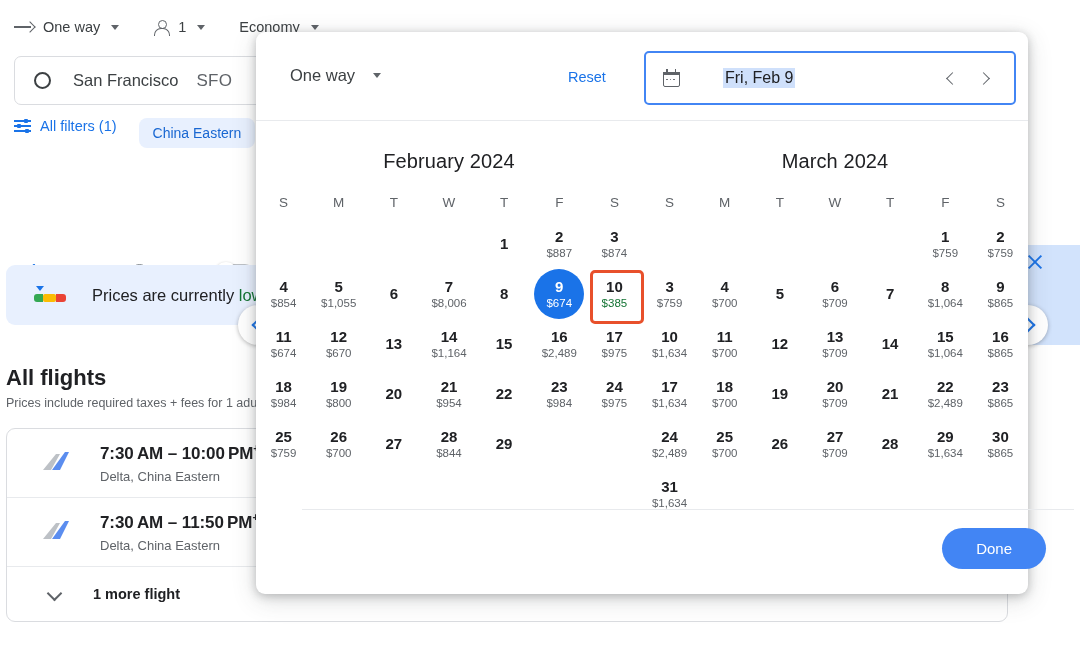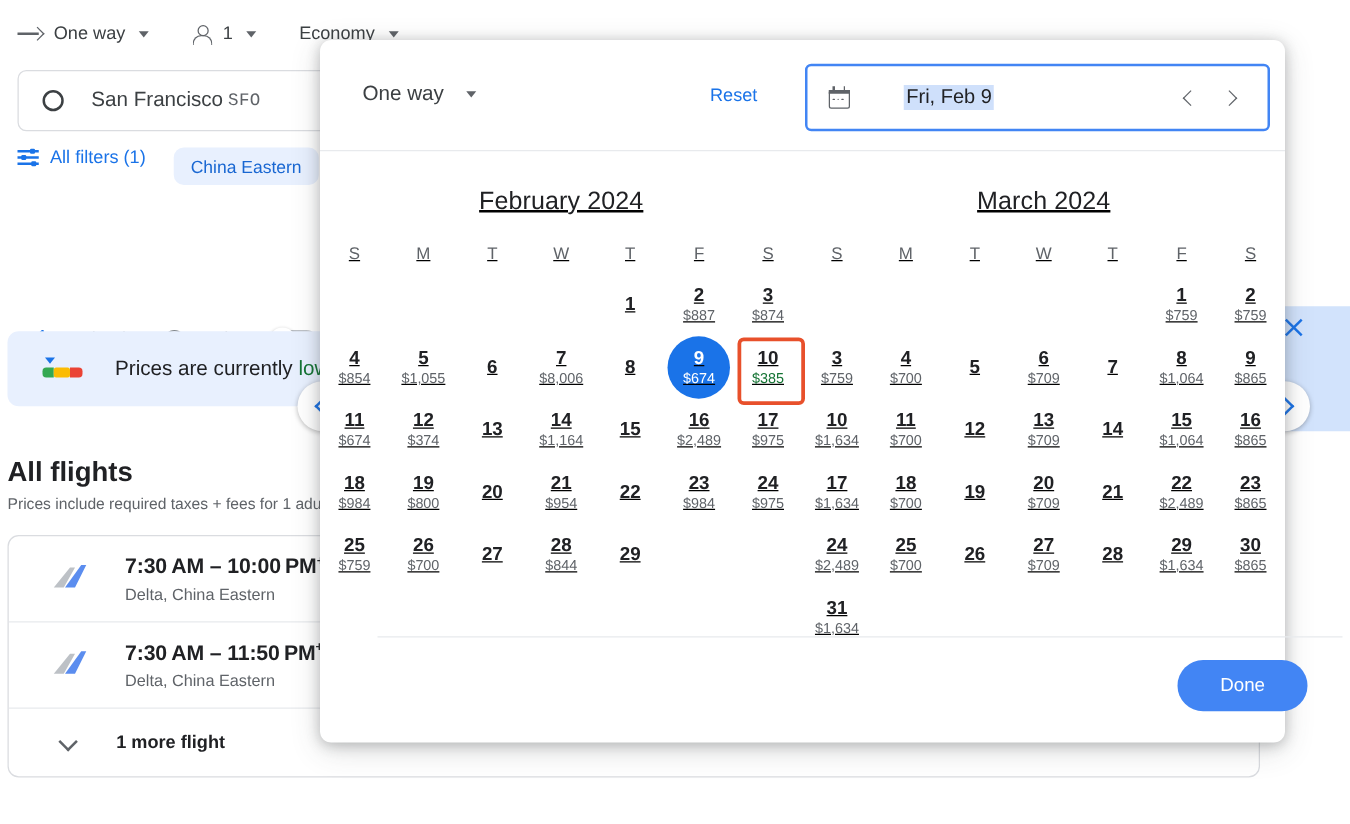--- a/index.html
+++ b/index.html
@@ -25,21 +25,21 @@
                      border-top:1.6px solid #5f6368; border-right:1.6px solid #5f6368; transform:rotate(45deg); }
   .pax-ico { width:16px;height:16px;position:relative; }
   .pax-ico .h { position:absolute; left:4.5px; top:0.5px; width:7px;height:7px;border:1.5px solid #5f6368;border-radius:50%; }
   .pax-ico .b { position:absolute; left:1px; top:9px; width:14px;height:7px;
                 border:1.5px solid #5f6368; border-bottom:none; border-radius:7px 7px 0 0; }
 
   .searchbox { position:absolute; left:14px; top:56px; width:640px; height:47px;
                border:1px solid #dadce0; border-radius:7px; display:flex; align-items:center; background:#fff; }
   .circ-ico { width:13px;height:13px;border:2px solid #3c4043;border-radius:50%; margin-left:19px; }
   .origin-txt { margin-left:22px; font-size:16.5px; color:#3c4043; }
-  .origin-code { font-size:14px; color:#5f6368; margin-left:4px; letter-spacing:.3px;font-family:Liberation Mono, monospace; }
+  .origin-code { font-size:17px; color:#5f6368; margin-left:18px; letter-spacing:.3px; }
 
   .filterrow { position:absolute; left:14px; top:118px; display:flex; align-items:flex-start; height:26px; }
   .allfilters { display:flex; align-items:center; color:#1a73e8; font-size:14.5px; font-weight:500; }
   .filt-ico { width:17px; height:14px; position:relative; margin-right:9px; }
   .filt-ico i { position:absolute; left:0; height:1.8px; background:#1a73e8; display:block; }
   .filt-ico .l1{ top:1px; width:17px;} .filt-ico .l2{ top:6px; width:17px;} .filt-ico .l3{ top:11px; width:17px;}
   .filt-ico b { position:absolute; width:4px;height:4px;background:#1a73e8;border-radius:1px; }
   .filt-ico .d1{ left:10px; top:-0.2px;} .filt-ico .d2{ left:3px; top:4.8px;} .filt-ico .d3{ left:11px; top:9.8px;}
   .chip { margin-left:22px; background:#e8f0fe; color:#1967d2; font-size:14px; font-weight:500;
           border-radius:8px; padding:7px 14px; }
@@ -123,21 +123,21 @@
   .cal-ico .dot { position:absolute; top:9px; width:1.8px;height:1.8px;background:#5f6368;border-radius:50%; }
   .cal-ico .dt1{ left:3px;} .cal-ico .dt2{ left:6.6px;} .cal-ico .dt3{ left:10.2px;}
   .datetxt { margin-left:18px; font-size:16px; color:#202124; background:#cfe0fb; padding:1px 2px; }
   .dfnav { position:absolute; right:12px; top:0; height:50px; display:flex; align-items:center; }
   .dfnav .ck { width:8px;height:8px;border-top:1.6px solid #5f6368;border-right:1.6px solid #5f6368; }
   .dfnav .prev { width:34px;height:34px;display:flex;align-items:center;justify-content:center; }
   .dfnav .prev .ck { transform:rotate(-135deg); margin-left:3px; }
   .dfnav .next { width:34px;height:34px;display:flex;align-items:center;justify-content:center; }
   .dfnav .next .ck { transform:rotate(45deg); margin-right:3px; }
 
-  .months { position:absolute; left:0; top:88px; width:804px; display:flex;text-decoration:underline; }
+  .months { position:absolute; left:0; top:88px; width:804px; display:flex; }
   .month { width:386px; }
   .month-title { text-align:center; font-size:20px; color:#202124; margin-top:30px; letter-spacing:.1px; }
   .dow { display:grid; grid-template-columns:repeat(7,1fr); margin-top:22px; }
   .dow span { text-align:center; font-size:13.5px; color:#5f6368; }
   .grid { display:grid; grid-template-columns:repeat(7,1fr); margin-top:9px; }
   .cell { height:50px; display:flex; flex-direction:column; align-items:center; justify-content:center;
           position:relative; }
   .cell .d { font-size:15px; color:#202124; font-weight:700; line-height:1.05; z-index:2; }
   .cell .p { font-size:11.5px; color:#5f6368; margin-top:3px; line-height:1; z-index:2; }
   .cell.empty { visibility:hidden; }
@@ -356,21 +356,21 @@
               <span class="box"></span>
               <span class="d">10</span>
               <span class="p">$385</span>
             </div>
             <div class="cell">
               <span class="d">11</span>
               <span class="p">$674</span>
             </div>
             <div class="cell">
               <span class="d">12</span>
-              <span class="p">$374</span>
+              <span class="p">$670</span>
             </div>
             <div class="cell">
               <span class="d">13</span>
             </div>
             <div class="cell">
               <span class="d">14</span>
               <span class="p">$1,164</span>
             </div>
             <div class="cell">
               <span class="d">15</span>

